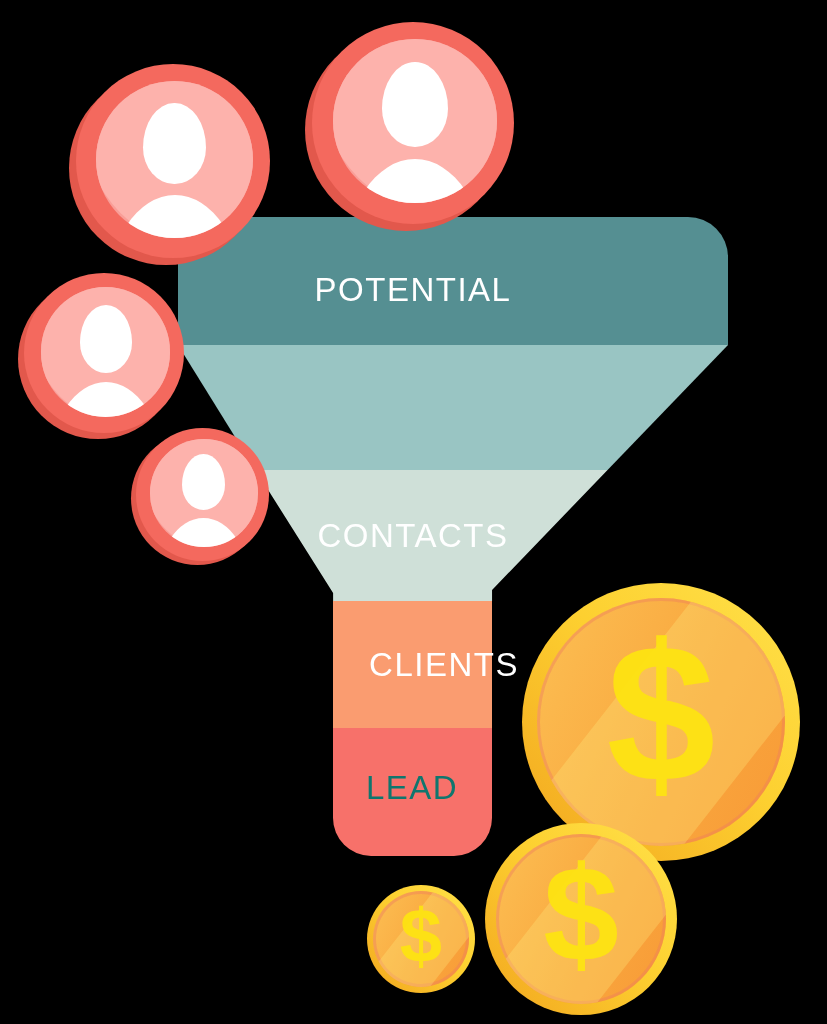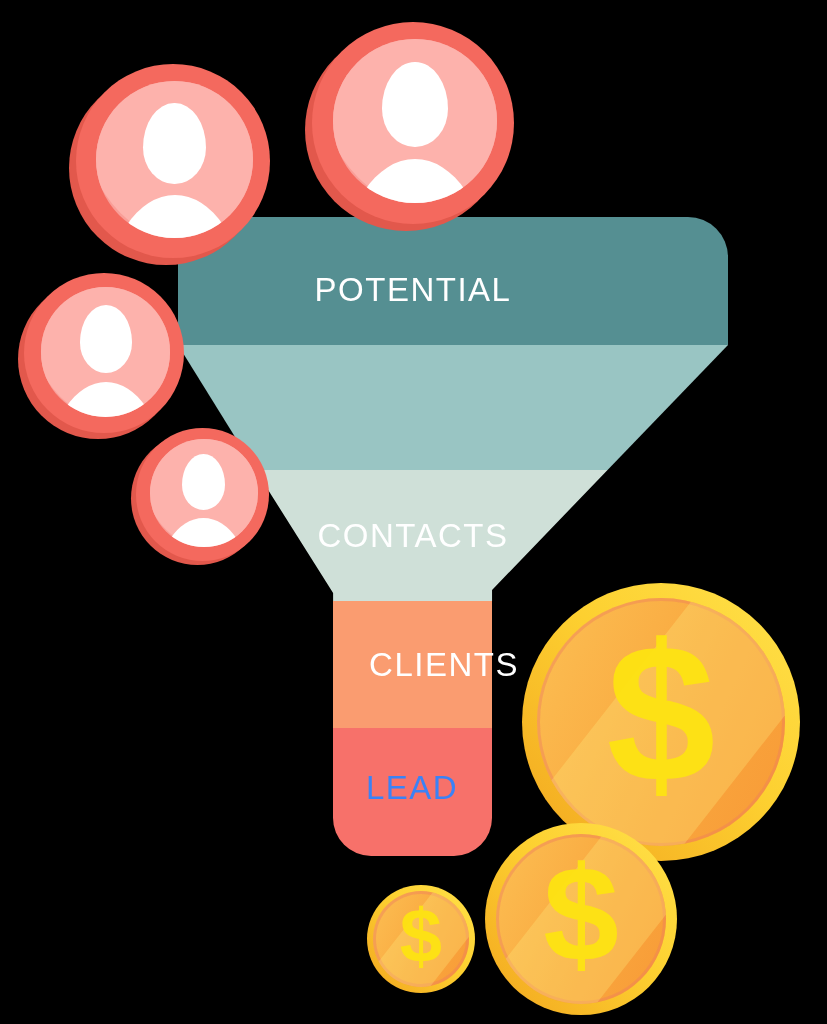--- a/index.html
+++ b/index.html
@@ -116,21 +116,21 @@
 
   <div class="band band-top" style="background-color: rgb(85, 143, 146);"></div>
   <div class="band band-mid2" style="background-color: rgb(153, 197, 195);"></div>
   <div class="band band-mid3" style="background-color: rgb(207, 224, 216);"></div>
   <div class="band band-stem4" style="background-color: rgb(250, 156, 112);"></div>
   <div class="band band-stem5" style="background-color: rgb(247, 113, 106);"></div>
 
   <div class="stage-label lbl-0" style="color: rgb(255, 255, 255);">POTENTIAL</div>
   <div class="stage-label lbl-2" style="color: rgb(255, 255, 255);">CONTACTS</div>
   <div class="stage-label lbl-3" style="color: rgb(255, 255, 255);">CLIENTS</div>
-  <div class="stage-label lbl-4" style="color: #3b82f6;">LEAD</div>
+  <div class="stage-label lbl-4" style="color: #0f766e;">LEAD</div>
 
   <div class="avatar av-1">
     <div class="av-shadow" style="background-color: rgb(226, 88, 76);"></div>
     <div class="av-ring" style="background-color: rgb(244, 105, 94);"></div>
     <div class="av-face" style="background-color: rgb(249, 158, 152);">
       <div class="av-sheen" style="background-color: rgb(253, 178, 172);"></div>
       <div class="av-head" style="background-color: rgb(255, 255, 255);"></div>
       <div class="av-body" style="background-color: rgb(255, 255, 255);"></div>
     </div>
   </div>

